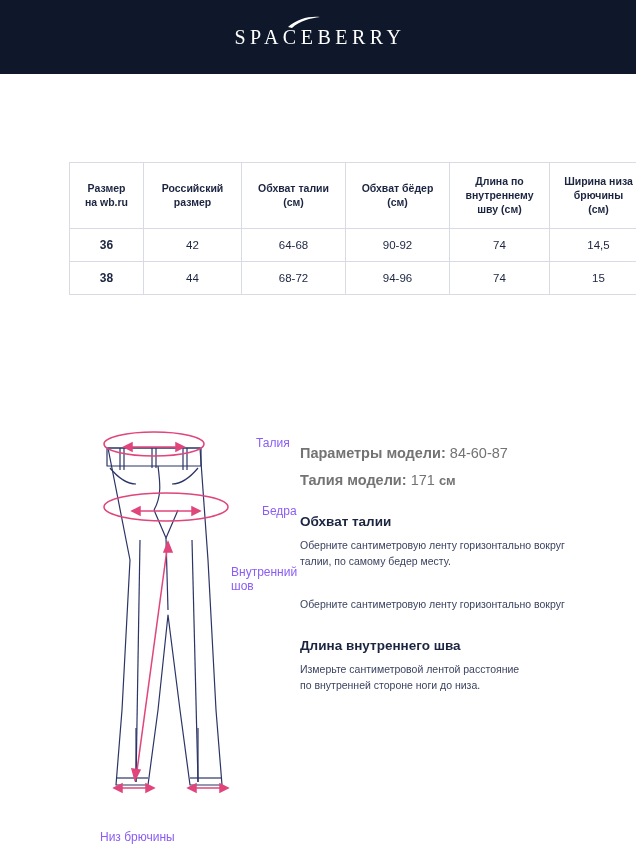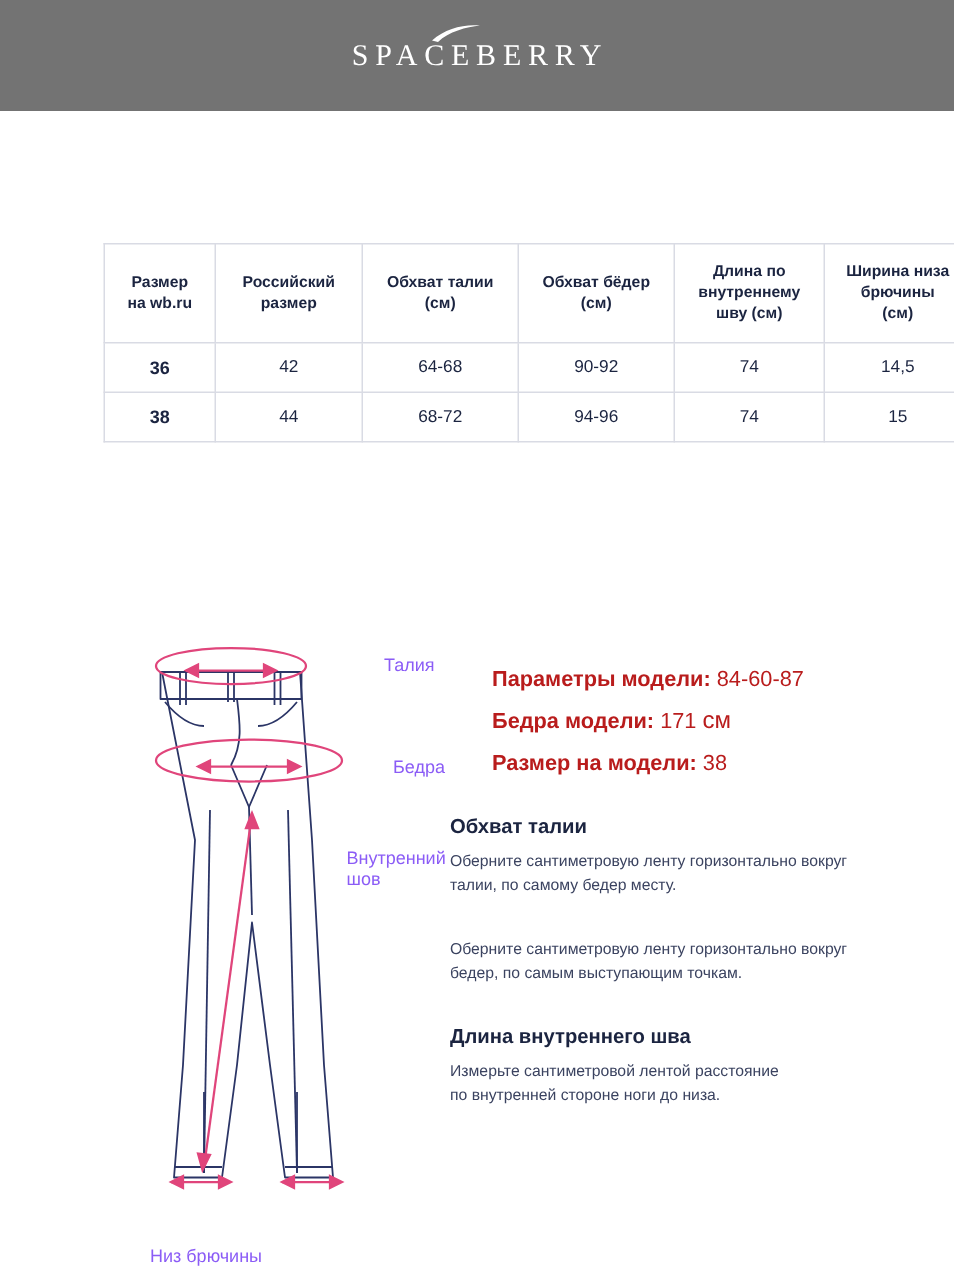--- a/index.html
+++ b/index.html
@@ -11,21 +11,21 @@
     font-family: "Liberation Sans", sans-serif;
     color: #1b2440;
     overflow: hidden;
     position: relative;
   }
 
   
   .header {
     width: 636px;
     height: 74px;
-    background: #737373;
+    background: #0f172a;
     display: flex;
     align-items: center;
     justify-content: center;
     position: relative;
   }
   .brand {
     color: #ffffff;
     font-size: 20px;
     letter-spacing: 4.5px;
     font-family: "Liberation Serif", serif;
@@ -94,27 +94,26 @@
   .diagram svg { display: block; }
 
   .info {
     position: absolute;
     left: 300px;
     top: 35px;
     width: 310px;
   }
   .info .param-line {
     font-size: 14.5px;
-    color: #b91c1c;
+    color: #737373;
     margin-bottom: 11px;
     font-weight: bold;
-    margin-left: 28px;
   }
   .info .param-line .val { font-weight: normal; }
-  .info .param-line .unit { font-size: 16px; font-weight: normal; }
+  .info .param-line .unit { font-size: 13px; font-weight: bold; }
 
   .info .block { margin-top: 26px; }
   .info .block:first-of-type { margin-top: 34px; }
   .info .block h3 {
     font-size: 13.5px;
     margin: 0 0 8px 0;
     font-weight: bold;
     color: #1b2440;
   }
   .info .block p {
@@ -271,41 +270,36 @@
     </div>
     <div class="lbl lbl-bottom">Низ брючины</div>
   </div>
 
   <div class="info">
     <div class="param-line">
       <span>Параметры модели:</span>
       <span class="val">84-60-87</span>
     </div>
     <div class="param-line">
-      <span>Бедра модели:</span>
+      <span>Талия модели:</span>
       <span class="val">171</span>
       <span class="unit">см</span>
-    </div>
-    <div class="param-line">
-      <span>Размер на модели:</span>
-      <span class="val">38</span>
     </div>
 
     <div class="block">
       <h3>Обхват талии</h3>
       <p>
         <span>Оберните сантиметровую ленту горизонтально вокруг</span><br>
         <span>талии, по самому бедер месту.</span>
       </p>
     </div>
 
     <div class="block">
       <p>
         <span>Оберните сантиметровую ленту горизонтально вокруг</span><br>
-        <span>бедер, по самым выступающим точкам.</span>
       </p>
     </div>
 
     <div class="block">
       <h3>Длина внутреннего шва</h3>
       <p>
         <span>Измерьте сантиметровой лентой расстояние</span><br>
         <span>по внутренней стороне ноги до низа.</span>
       </p>
     </div>

